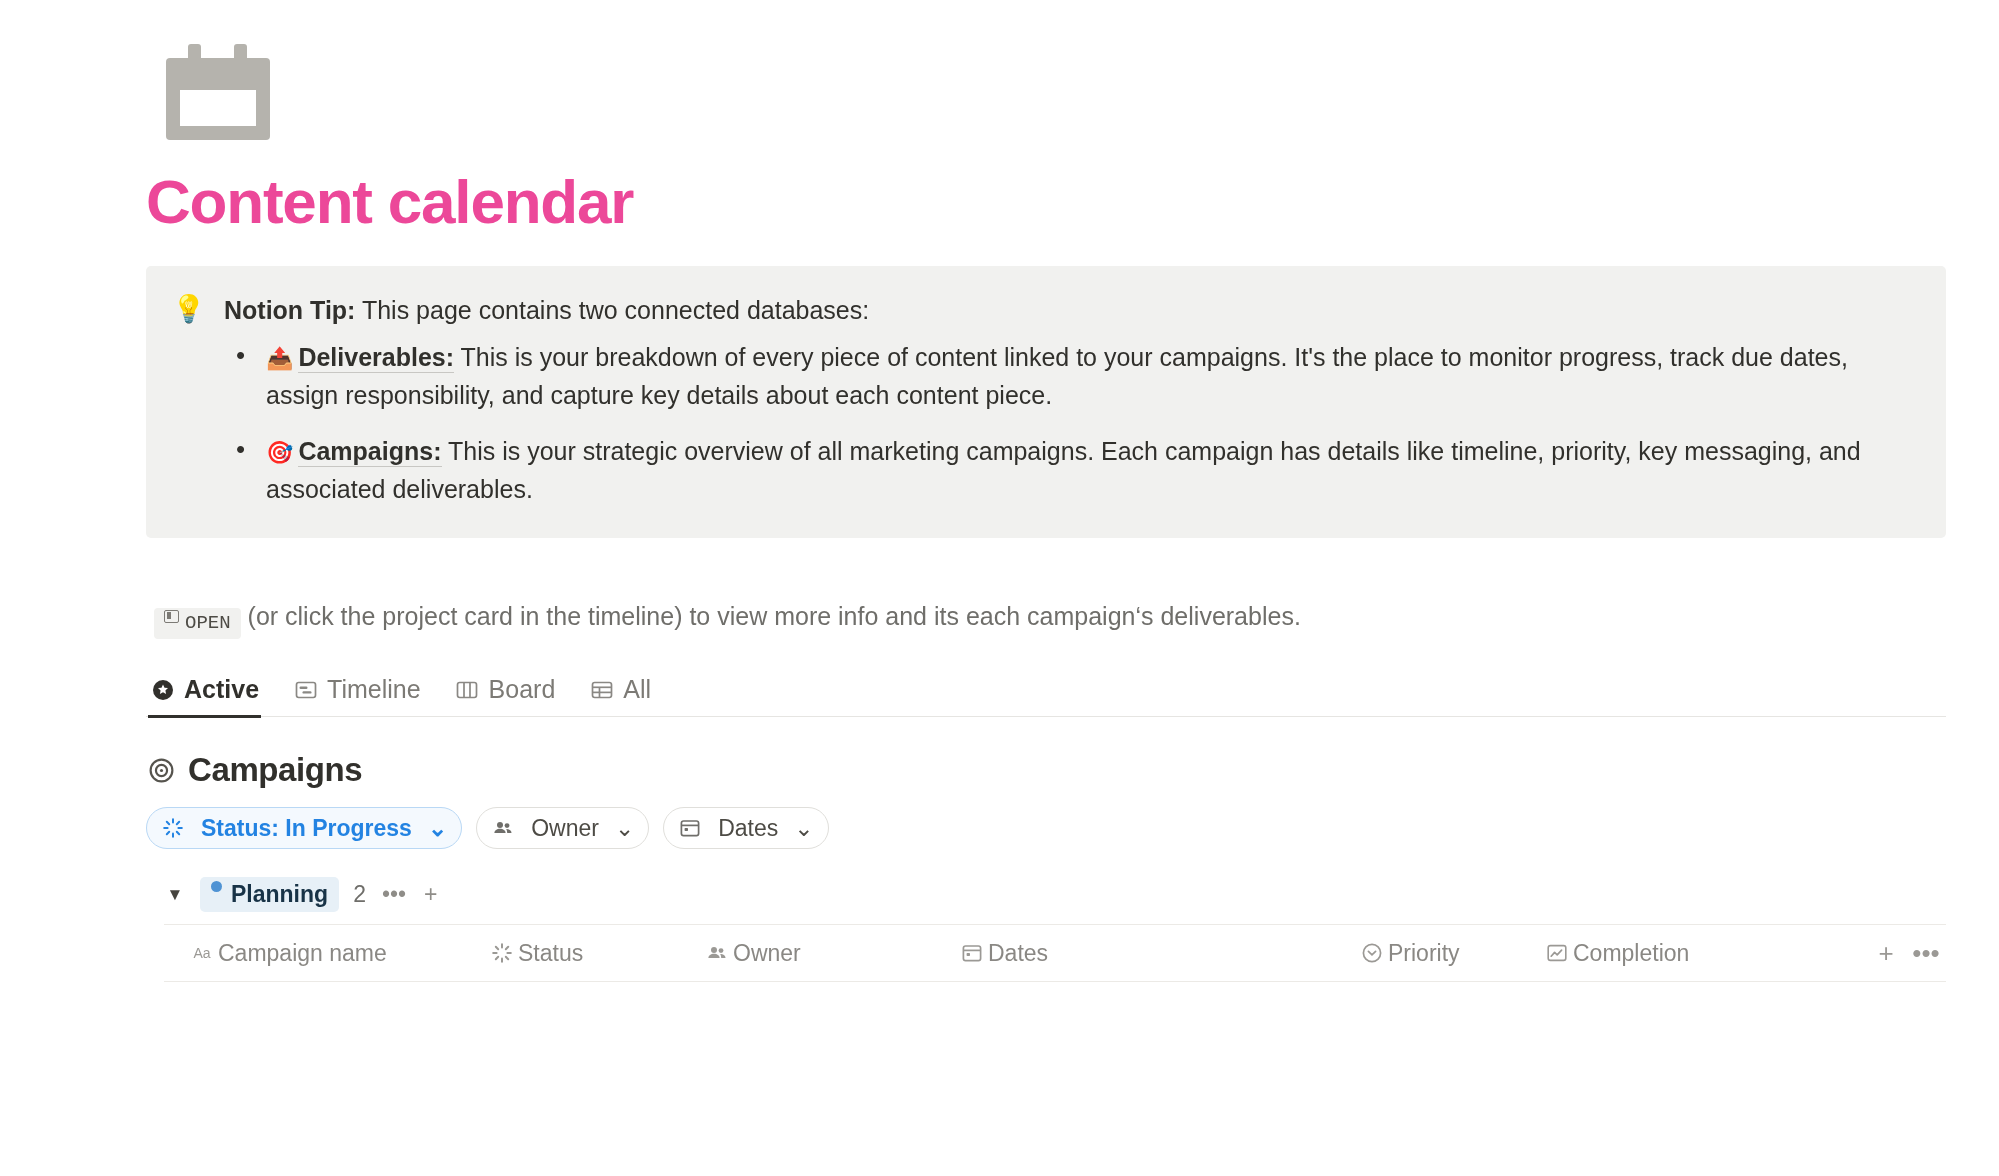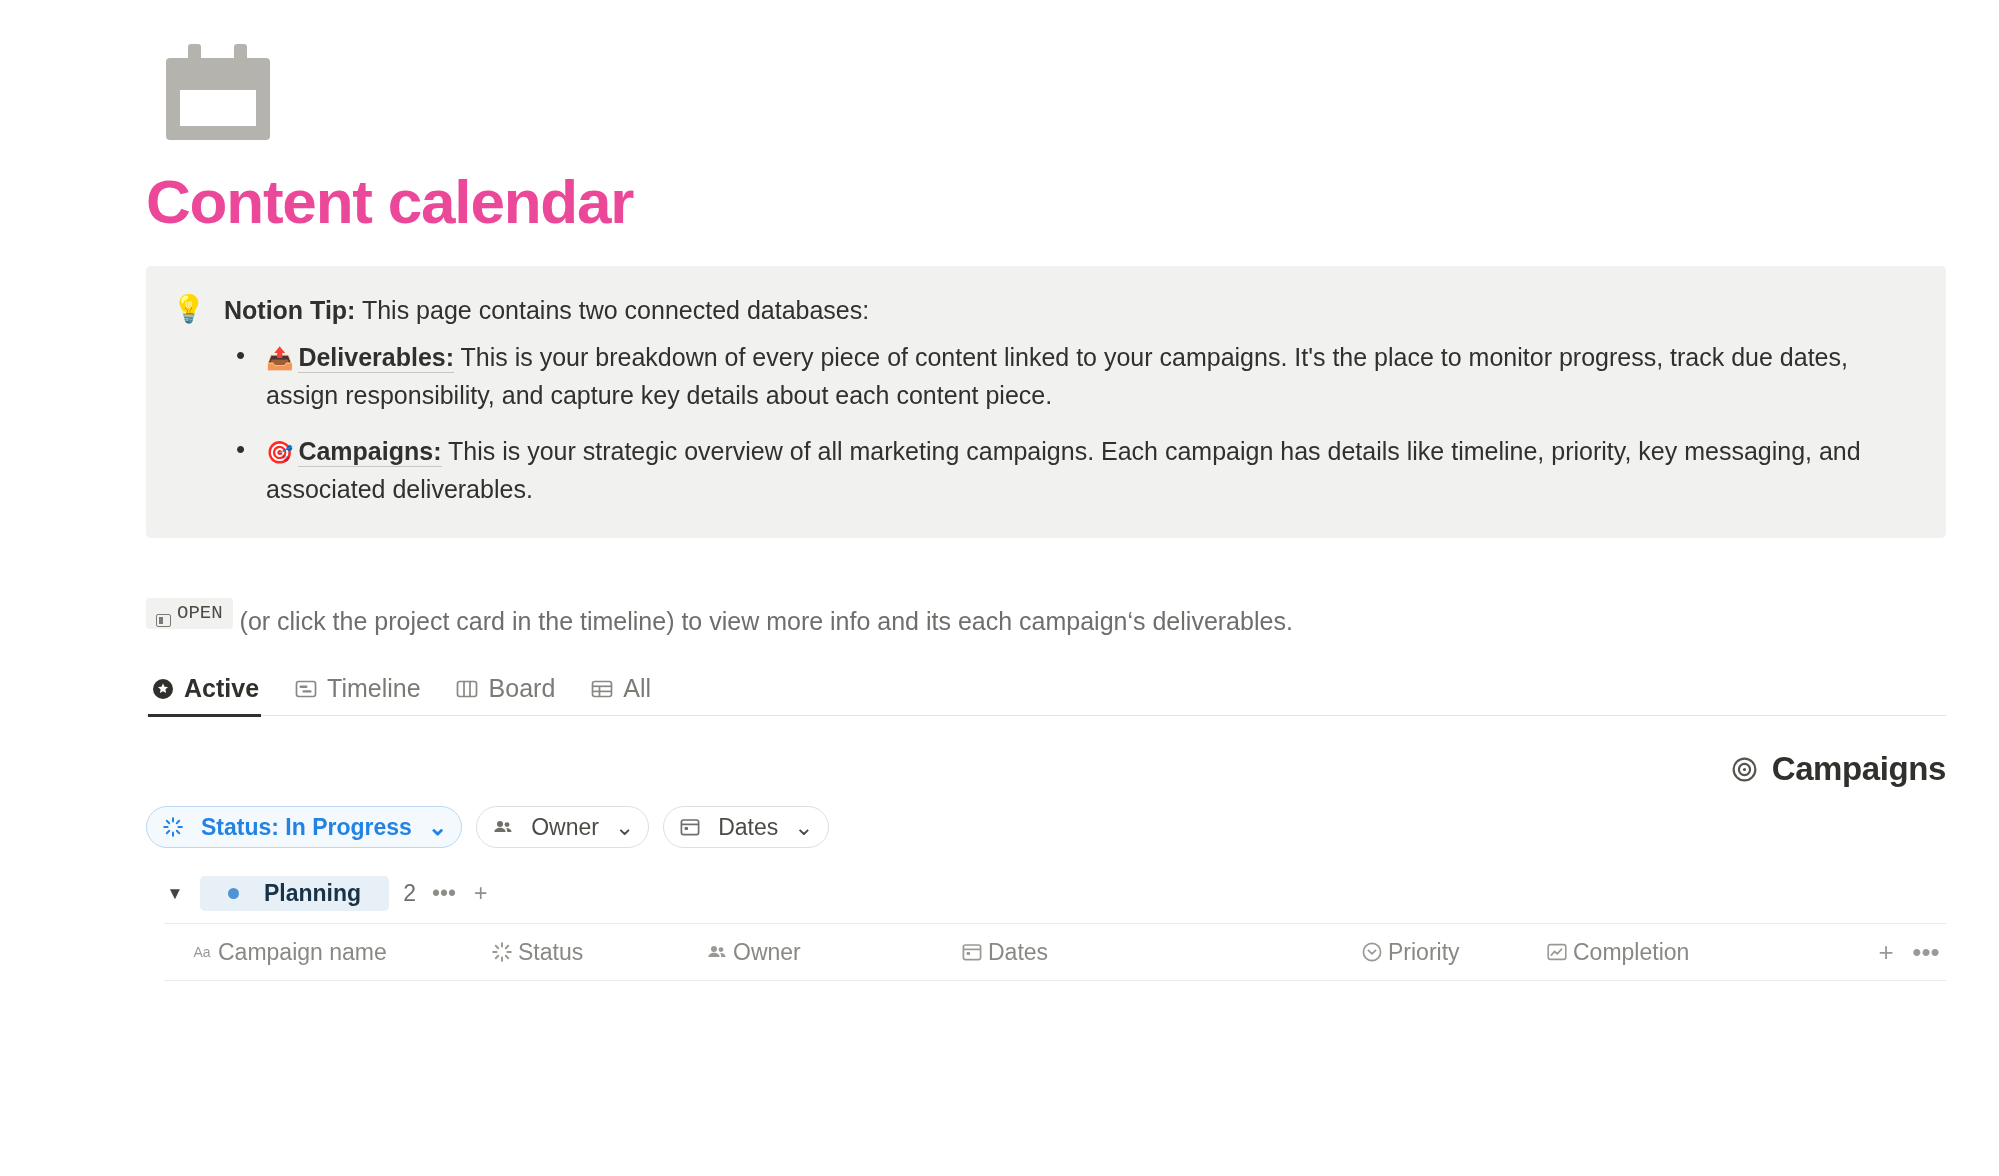--- a/index.html
+++ b/index.html
@@ -135,29 +135,30 @@
   
   .instructions {
     font-size: 25px;
     line-height: 1.45;
     color: #6f6e6a;
     margin-bottom: 30px;
     max-width: 1760px;
   }
   .open-chip {
     display: inline-flex;
-    align-items: flex-end;
+    align-items: flex-start;
     gap: 6px;
     background: #f1f1ef;
     border-radius: 4px;
     padding: 2px 10px;
     font-family: "Liberation Mono", monospace;
     font-size: 19px;
     color: #4d4b45;
     vertical-align: 2px;
+    margin-left: 8px;
   }
   .open-chip .sq {
     display: inline-block;
     width: 15px;
     height: 13px;
     border: 1.6px solid #7c7a75;
     border-radius: 2px;
     position: relative;
   }
   .open-chip .sq::after {
@@ -207,21 +208,20 @@
     color: #8a8884;
   }
   .tab.active .tab-ico { color: #31302c; }
 
   
   .db-head {
     display: flex;
     align-items: center;
     gap: 12px;
     margin-bottom: 18px;
-    justify-content: flex-end;
   }
   .db-head-icon {
     width: 30px;
     height: 30px;
     display: inline-flex;
     align-items: center;
     justify-content: center;
     color: #56544e;
   }
   .db-head-title {
@@ -273,26 +273,26 @@
     height: 22px;
     display: inline-flex;
     align-items: center;
     justify-content: center;
     color: #46443f;
     font-size: 17px;
     cursor: pointer;
   }
   .status-pill {
     display: inline-flex;
-    align-items: center;
-    gap: 25px;
+    align-items: flex-start;
+    gap: 9px;
     background: #e7f0f7;
     color: #183347;
     border-radius: 5px;
-    padding: 4px 28px;
+    padding: 4px 11px;
     font-size: 23px;
     font-weight: 700;
   }
   .status-dot {
     width: 11px; height: 11px;
     border-radius: 50%;
     background: #4f93d4;
     display: inline-block;
   }
   .group-count {

